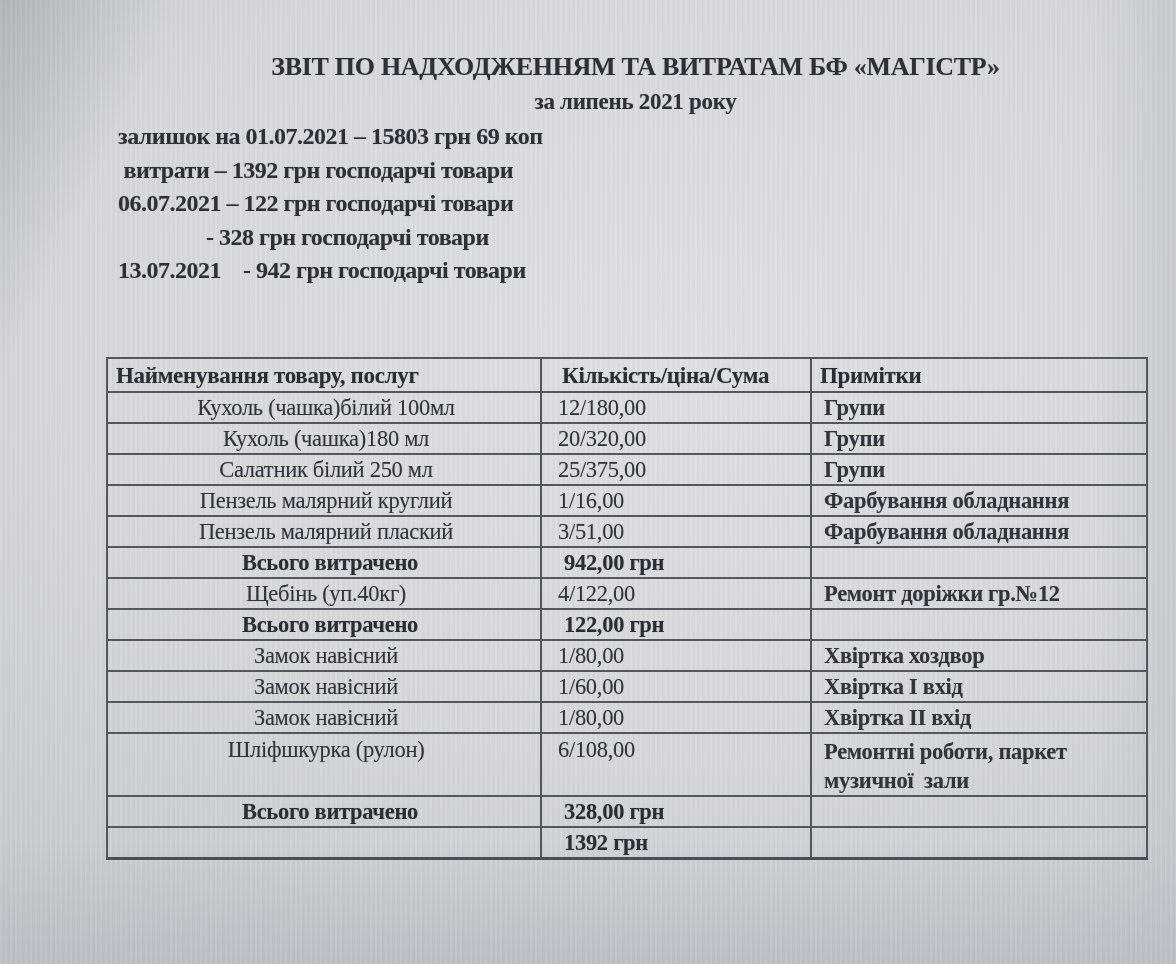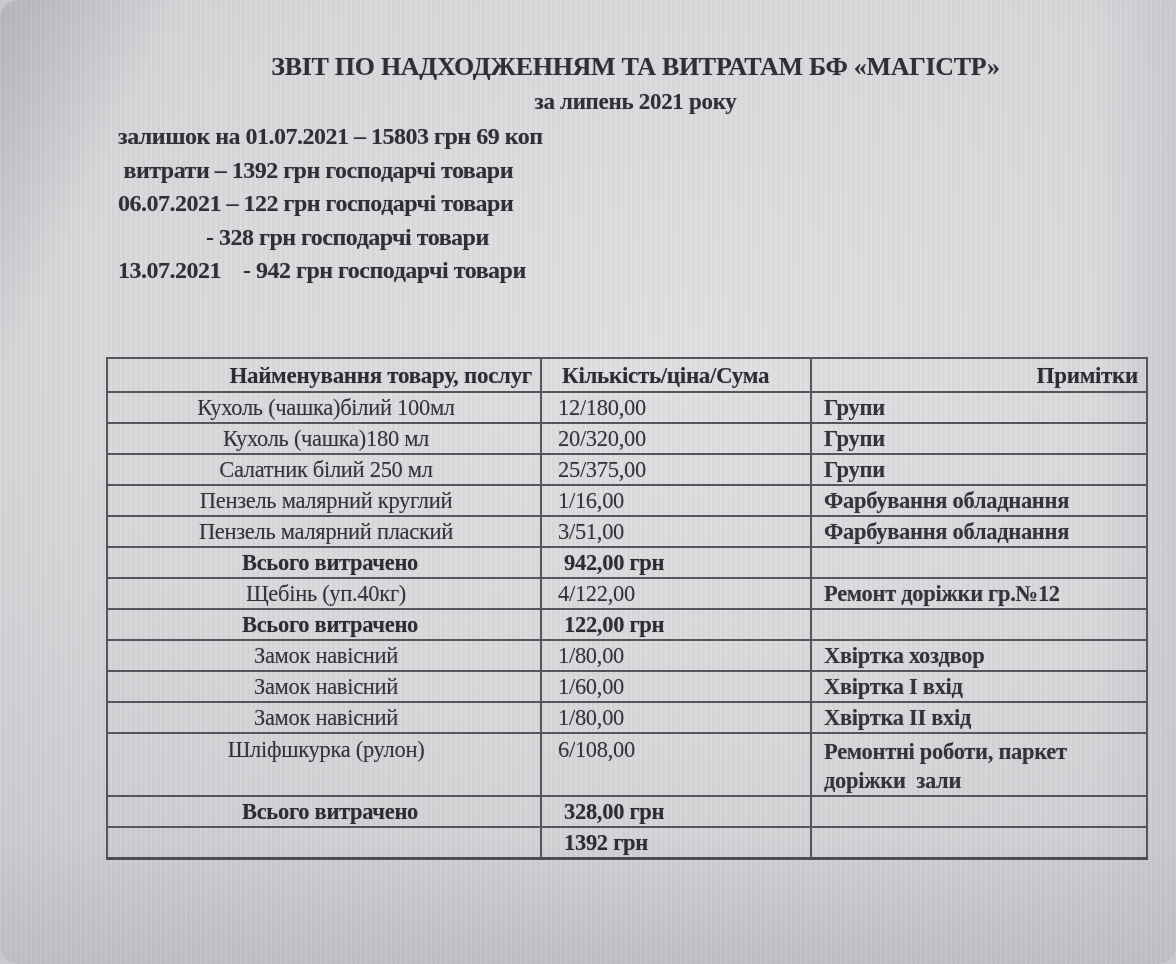--- a/index.html
+++ b/index.html
@@ -12,21 +12,20 @@
     position:relative;width:1176px;height:964px;
     background:
       repeating-linear-gradient(90deg, rgba(255,255,255,0.05) 0 2px, rgba(0,0,0,0.018) 2px 5px),
       linear-gradient(115deg, rgba(176,177,181,0.85) 0%, rgba(176,177,181,0) 11%),
       linear-gradient(0deg, rgba(190,191,196,0.9) 0%, rgba(190,191,196,0) 13%),
       linear-gradient(270deg, rgba(198,199,203,0.7) 0%, rgba(198,199,203,0) 7%),
       radial-gradient(ellipse 95% 75% at 58% 36%, #e0e0e2 0%, #d8d8db 55%, #c8c9cc 100%);
     color:#2f3037;
     text-shadow:0 0 1px rgba(47,48,55,0.30);
     letter-spacing:-0.3px;
-    border-radius:19px;
   }
   .title{
     position:absolute;top:51px;left:135px;right:40px;
     text-align:center;font-weight:bold;font-size:26px;line-height:32px;
     white-space:nowrap;
   }
   .subtitle{
     position:absolute;top:87px;left:135px;right:40px;
     text-align:center;font-weight:bold;font-size:23px;line-height:30px;
   }
@@ -47,21 +46,21 @@
   col.c2{width:270px}
   col.c3{width:336px}
   .expenses th,.expenses td{
     border:2px solid #55565c;
     padding:0 8px;
     overflow:hidden;
     vertical-align:middle;
   }
   .expenses th{
     height:30px;font-size:23px;font-weight:bold;color:#2c2d34;
-    text-align:right;padding-top:2px;
+    text-align:left;padding-top:2px;
   }
   .expenses th.c2{text-align:left;padding-left:20px;}
   .expenses td{height:29px;}
   td.name{padding-left:12px;text-align:center;}
   td.qty{padding-left:16px;}
   td.note{padding-left:12px;font-weight:bold;}
   tr.total td{font-weight:bold;color:#2c2d34;}
   tr.total td.name{padding-left:20px;}
   tr.total td.qty{padding-left:22px;}
   tr.tall td{height:58px;vertical-align:top;padding-top:3px;}
@@ -146,21 +145,21 @@
           <td class="note">Хвіртка I вхід</td>
         </tr>
         <tr class="item">
           <td class="name">Замок навісний</td>
           <td class="qty">1/80,00</td>
           <td class="note">Хвіртка II вхід</td>
         </tr>
         <tr class="item tall">
           <td class="name">Шліфшкурка (рулон)</td>
           <td class="qty">6/108,00</td>
-          <td class="note">Ремонтні роботи, паркет доріжки  зали</td>
+          <td class="note">Ремонтні роботи, паркет музичної  зали</td>
         </tr>
         <tr class="total">
           <td class="name">Всього витрачено</td>
           <td class="qty">328,00 грн</td>
           <td class="note"></td>
         </tr>
         <tr class="total">
           <td class="name"></td>
           <td class="qty">1392 грн</td>
           <td class="note"></td>

